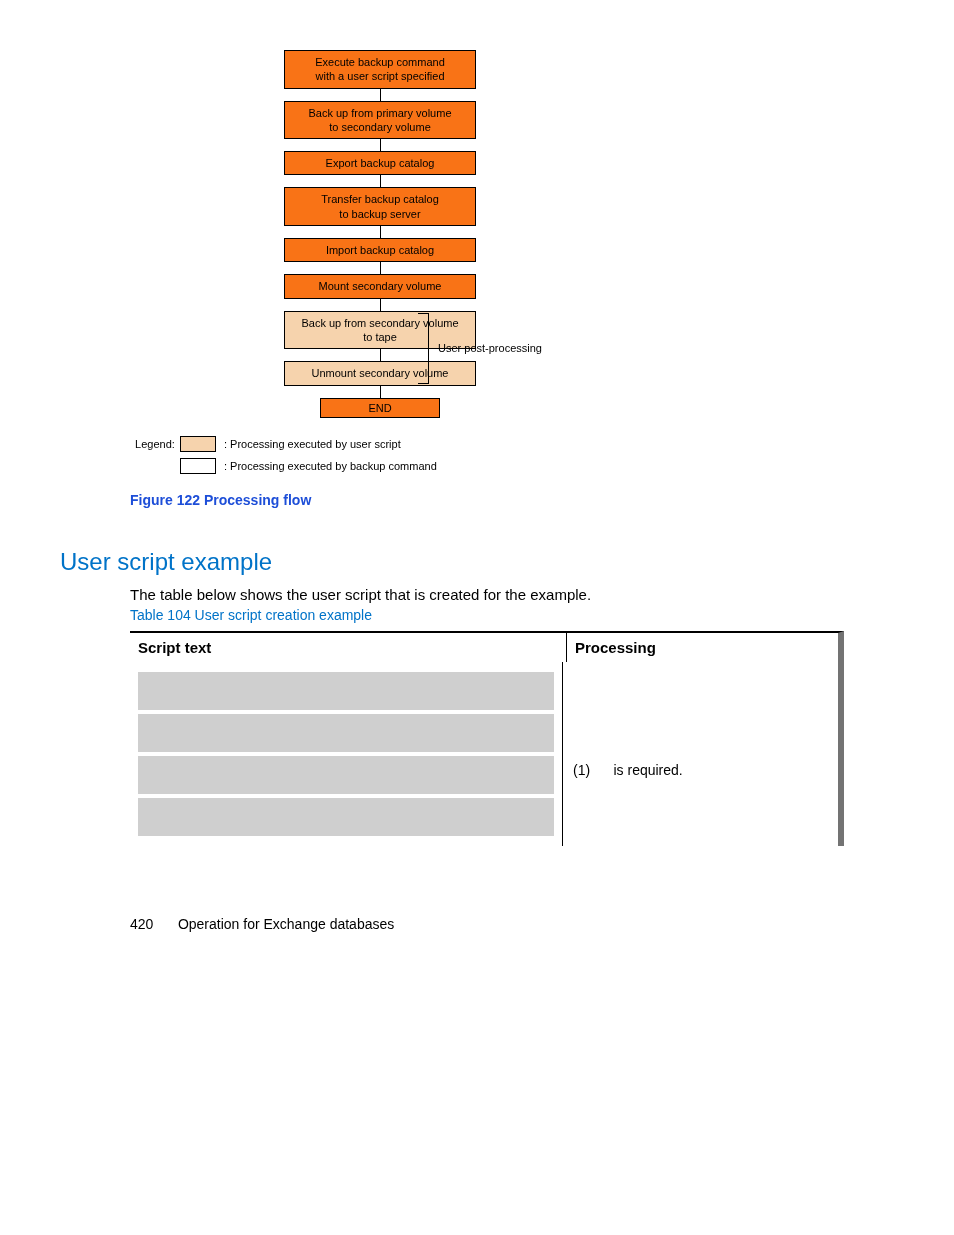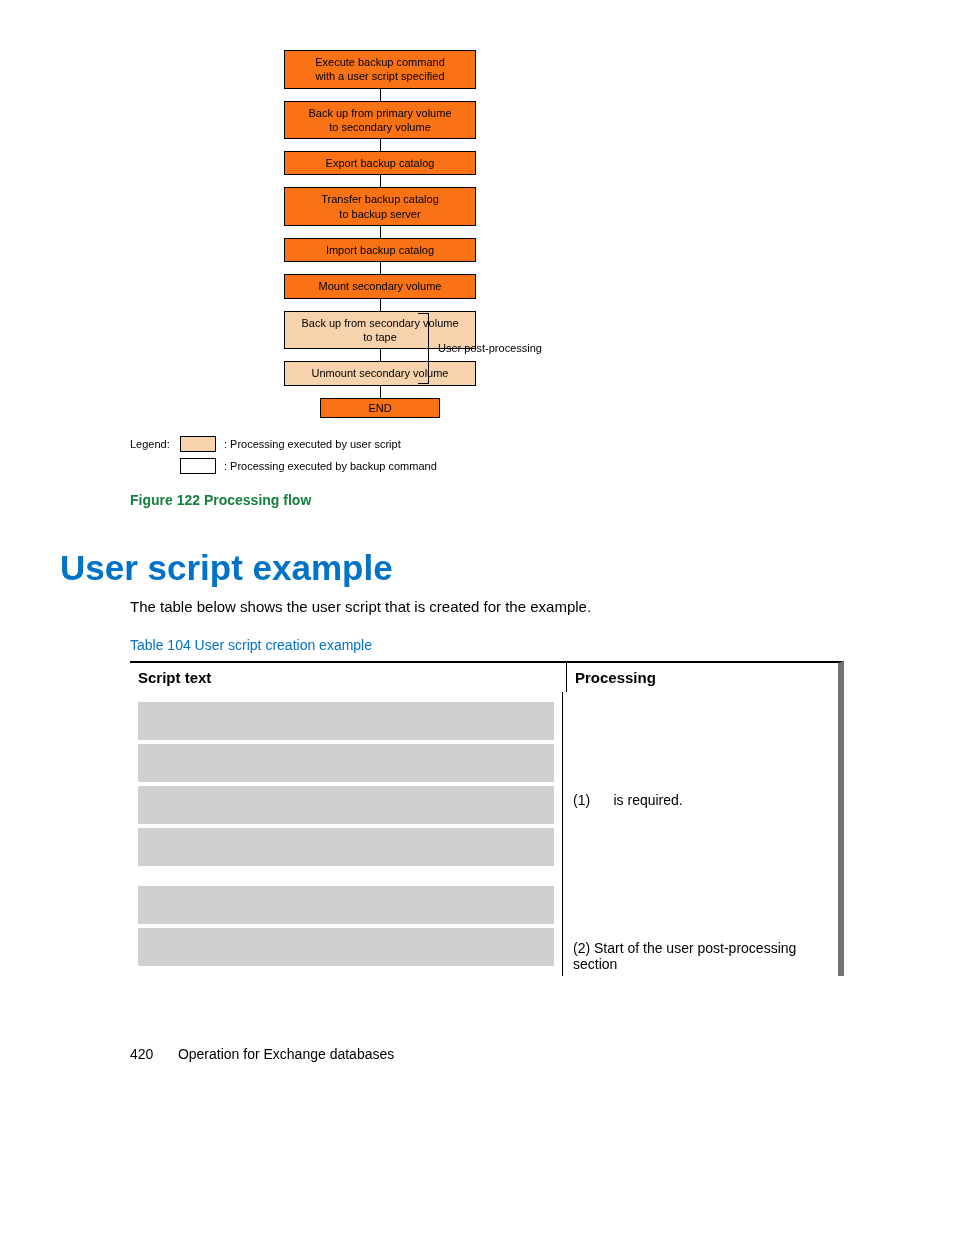--- a/index.html
+++ b/index.html
@@ -67,50 +67,51 @@
     margin-left: 70px;
     font-size: 11px;
   }
   .legend-row {
     display: flex;
     align-items: center;
     margin-bottom: 6px;
   }
   .legend-label {
     width: 50px;
+    text-align: center;
   }
   .legend-swatch {
     width: 34px;
     height: 14px;
     border: 1px solid #000;
     margin-right: 8px;
   }
   .legend-swatch.hl {
     background: #f6d3ad;
   }
   .legend-swatch.plain {
     background: #fff;
   }
   .caption {
-    color: #15803d;
+    color: #1d4ed8;
     font-weight: bold;
     font-size: 14px;
     margin-top: 18px;
     margin-left: 70px;
   }
   h2.section {
     color: #0073c8;
-    font-weight: bold;
-    font-size: 35px;
+    font-weight: normal;
+    font-size: 24px;
     margin: 40px 0 10px 0;
   }
   .intro {
     font-size: 15px;
     margin-left: 70px;
-    margin-bottom: 22px;
+    margin-bottom: 4px;
   }
   .table-caption {
     color: #0073c8;
     font-weight: normal;
     font-size: 14px;
     margin-left: 70px;
     margin-bottom: 8px;
   }
   .tbl {
     margin-left: 70px;
@@ -236,29 +237,20 @@
         <div class="graybox"></div>
         <div class="graybox"></div>
       </div>
       <div class="cell-right">
         <div class="exp-text exp1">
           <span>(1)</span>&nbsp;&nbsp;&nbsp;&nbsp;&nbsp;&nbsp;<span>is required.</span>
         </div>
       </div>
     </div>
 
-    <div class="tbl-row">
-      <div class="cell-left">
-        <div class="graybox"></div>
-        <div class="graybox"></div>
-      </div>
-      <div class="cell-right">
-        <div class="exp-text exp2">(2) Start of the user post-processing section</div>
-      </div>
-    </div>
   </div>
 
   <div class="footer">
     <span class="page-num">420</span>
     <span>Operation for Exchange databases</span>
   </div>
 
 </div>
 
 </body></html>

